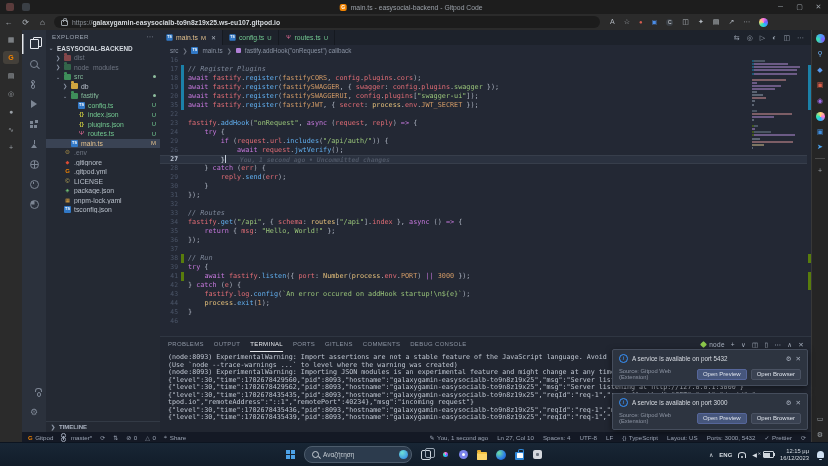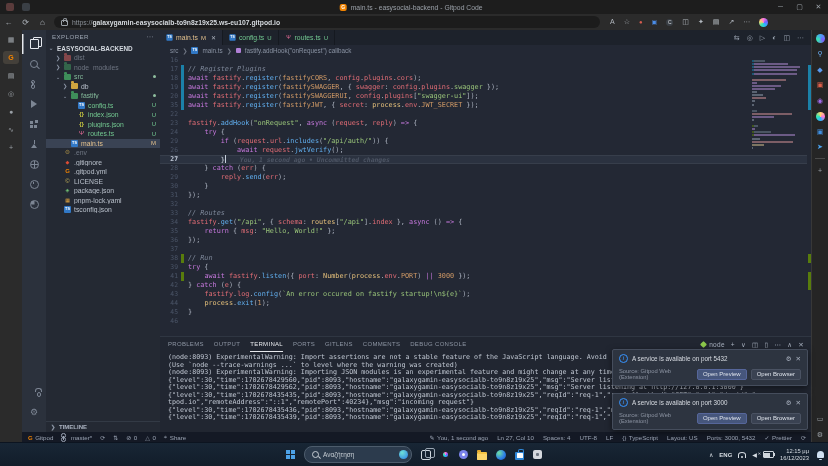--- a/index.html
+++ b/index.html
@@ -604,21 +604,21 @@
               <span class="ctext"><span class="tk-p">    </span><span class="tk-k">await</span><span class="tk-p"> </span><span class="tk-v">fastify</span><span class="tk-p">.</span><span class="tk-f">listen</span><span class="tk-p">({ </span><span class="tk-v">port</span><span class="tk-p">: </span><span class="tk-c">Number</span><span class="tk-p">(</span><span class="tk-c">process</span><span class="tk-p">.</span><span class="tk-v">env</span><span class="tk-p">.</span><span class="tk-n">PORT</span><span class="tk-p">) </span><span class="tk-k">||</span><span class="tk-p"> </span><span class="tk-n">3000</span><span class="tk-p"> });</span></span>
             </div>
             <div class="cl">
               <span class="gut">42</span>
               <span class="gbar"></span>
               <span class="ctext"><span class="tk-p">} </span><span class="tk-k">catch</span><span class="tk-p"> (</span><span class="tk-v">e</span><span class="tk-p">) {</span></span>
             </div>
             <div class="cl">
               <span class="gut">43</span>
               <span class="gbar"></span>
-              <span class="ctext"><span class="tk-p">    </span><span class="tk-v">fastify</span><span class="tk-p">.</span><span class="tk-v">log</span><span class="tk-p">.</span><span class="tk-f">config</span><span class="tk-p">(</span><span class="tk-s">`An error occured on fastify startup!\n${e}`</span><span class="tk-p">);</span></span>
+              <span class="ctext"><span class="tk-p">    </span><span class="tk-v">fastify</span><span class="tk-p">.</span><span class="tk-v">log</span><span class="tk-p">.</span><span class="tk-f">config</span><span class="tk-p">(</span><span class="tk-s">`An error occured on addHook startup!\n${e}`</span><span class="tk-p">);</span></span>
             </div>
             <div class="cl">
               <span class="gut">44</span>
               <span class="gbar"></span>
               <span class="ctext"><span class="tk-p">    </span><span class="tk-c">process</span><span class="tk-p">.</span><span class="tk-f">exit</span><span class="tk-p">(</span><span class="tk-n">1</span><span class="tk-p">);</span></span>
             </div>
             <div class="cl">
               <span class="gut">45</span>
               <span class="gbar"></span>
               <span class="ctext"><span class="tk-p">}</span></span>

